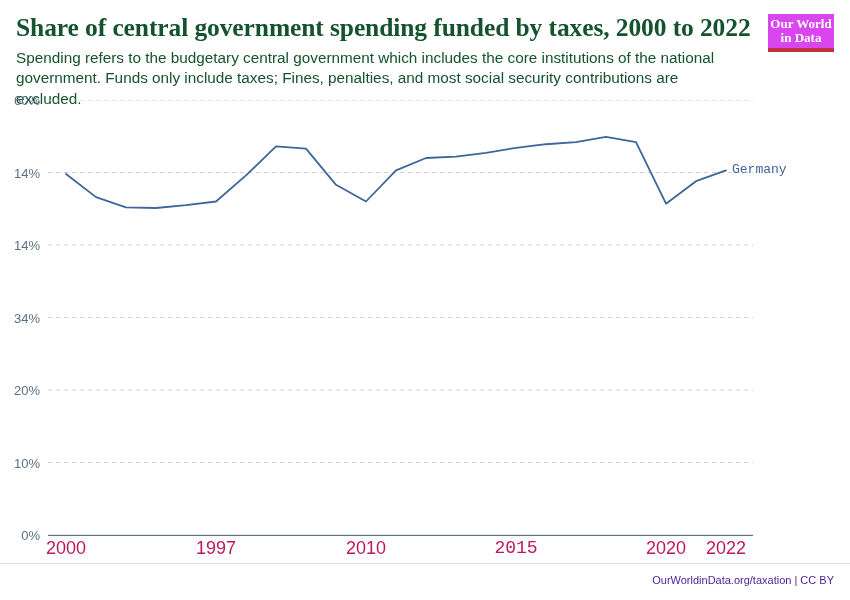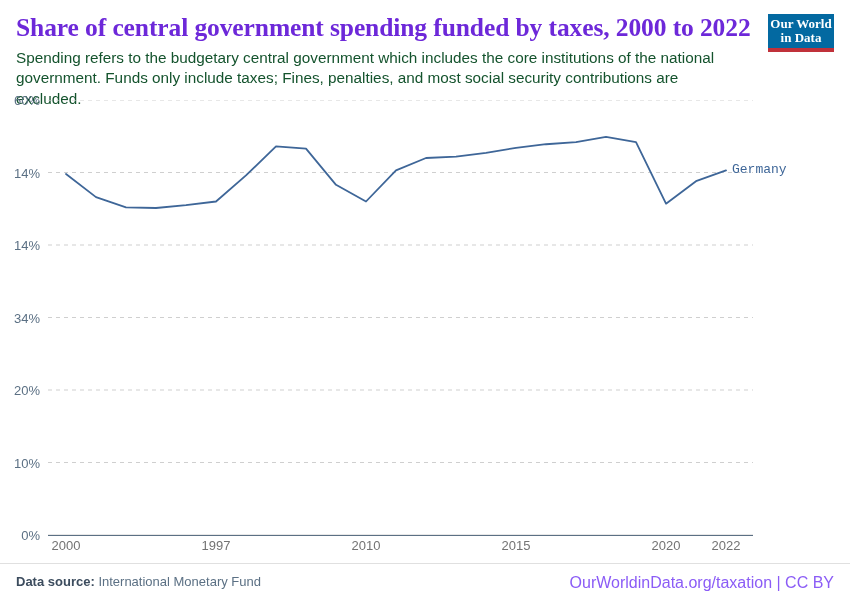--- a/index.html
+++ b/index.html
@@ -25,42 +25,42 @@
   .header {
     position: absolute;
     left: 16px;
     top: 14px;
     width: 740px;
   }
   .chart-title {
     font-family: "Liberation Serif", serif;
     font-size: 25.5px;
     font-weight: bold;
-    color: #6d28d9;
+    color: #14532d;
     letter-spacing: -0.1px;
     line-height: 1.1;
     margin: 0 0 6px 0;
     white-space: nowrap;
   }
   .chart-subtitle {
     font-size: 15.3px;
     color: #14532d;
     line-height: 1.33;
     margin: 0;
     max-width: 716px;
   }
 
   
   .owid-logo {
     position: absolute;
     right: 16px;
     top: 14px;
     width: 66px;
     height: 38px;
-    background: #0369a1;
+    background: #d946ef;
     color: #ffffff;
     font-family: "Liberation Serif", serif;
     font-weight: bold;
     font-size: 13px;
     line-height: 1.08;
     text-align: center;
     padding-top: 3px;
     box-sizing: border-box;
     border-bottom: 4px solid #c0313a;
   }
@@ -102,22 +102,22 @@
     position: absolute;
     left: 48px;
     top: 446px;
     width: 705px;
     height: 22px;
   }
   .x-label {
     position: absolute;
     top: 0;
     transform: translateX(-50%);
-    font-size: 13px;
-    color: #737373;
+    font-size: 18px;
+    color: #be185d;
     white-space: nowrap;
   }
   .axis-line {
     position: absolute;
     left: 48px;
     top: 443px;
     width: 705px;
     height: 1px;
     background: #5b7084;
   }
@@ -145,22 +145,22 @@
     font-size: 13px;
     color: #5b7084;
   }
   .footer-left b {
     color: #3c4c5e;
   }
   .footer-right {
     position: absolute;
     right: 16px;
     top: 10px;
-    font-size: 16px;
-    color: #8b5cf6;
+    font-size: 11px;
+    color: #4c1d95;
     margin-left: 34px;
   }
 </style>
 </head>
 <body>
 
 <div id="page">
 
   <div class="header">
     <h1 class="chart-title">Share of central government spending funded by taxes, 2000 to 2022</h1>
@@ -192,28 +192,24 @@
           <line x1="0" x2="705" y1="72.5" y2="72.5" stroke="#cfcfcf" stroke-width="1" stroke-dasharray="4,4"></line>
           <line x1="0" x2="705" y1="0" y2="0" stroke="#cfcfcf" stroke-width="1" stroke-dasharray="4,4"></line>
           <polyline points="18.00,73.95 48.00,97.15 78.00,107.30 108.00,108.02 138.00,105.13 168.00,101.50 198.00,75.40 228.00,46.40 258.00,48.57 288.00,84.83 318.00,101.50 348.00,70.33 378.00,58.00 408.00,56.55 438.00,52.92 468.00,47.85 498.00,44.23 528.00,42.05 558.00,36.98 588.00,42.05 618.00,103.67 648.00,81.20 678.00,70.33" fill="none" stroke="#3e6698" stroke-width="1.8" stroke-linejoin="round" stroke-linecap="round"></polyline>
         </svg>
     </div>
     <div class="axis-line"></div>
     <div class="x-axis-labels" id="x-axis">
         <div class="x-label" style="left: 18px;">2000</div>
         <div class="x-label" style="left: 168px;">1997</div>
         <div class="x-label" style="left: 318px;">2010</div>
-        <div class="x-label" style="left: 468px;">2015</div>
+        <div class="x-label" style="left: 468px; font-family: Liberation Mono, monospace;">2015</div>
         <div class="x-label" style="left: 618px; text-align: right;">2020</div>
         <div class="x-label" style="left: 678px;">2022</div>
       </div>
     <div class="series-label" id="series-label" style="color: rgb(62, 102, 152); left: 732px; top: 70.325px;">Germany</div>
   </div>
 
   <div class="footer">
-    <div class="footer-left">
-      <b>Data source:</b>
-      <span>International Monetary Fund</span>
-    </div>
     <div class="footer-right">OurWorldinData.org/taxation | CC BY</div>
   </div>
 
 </div>
 
 </body></html>

